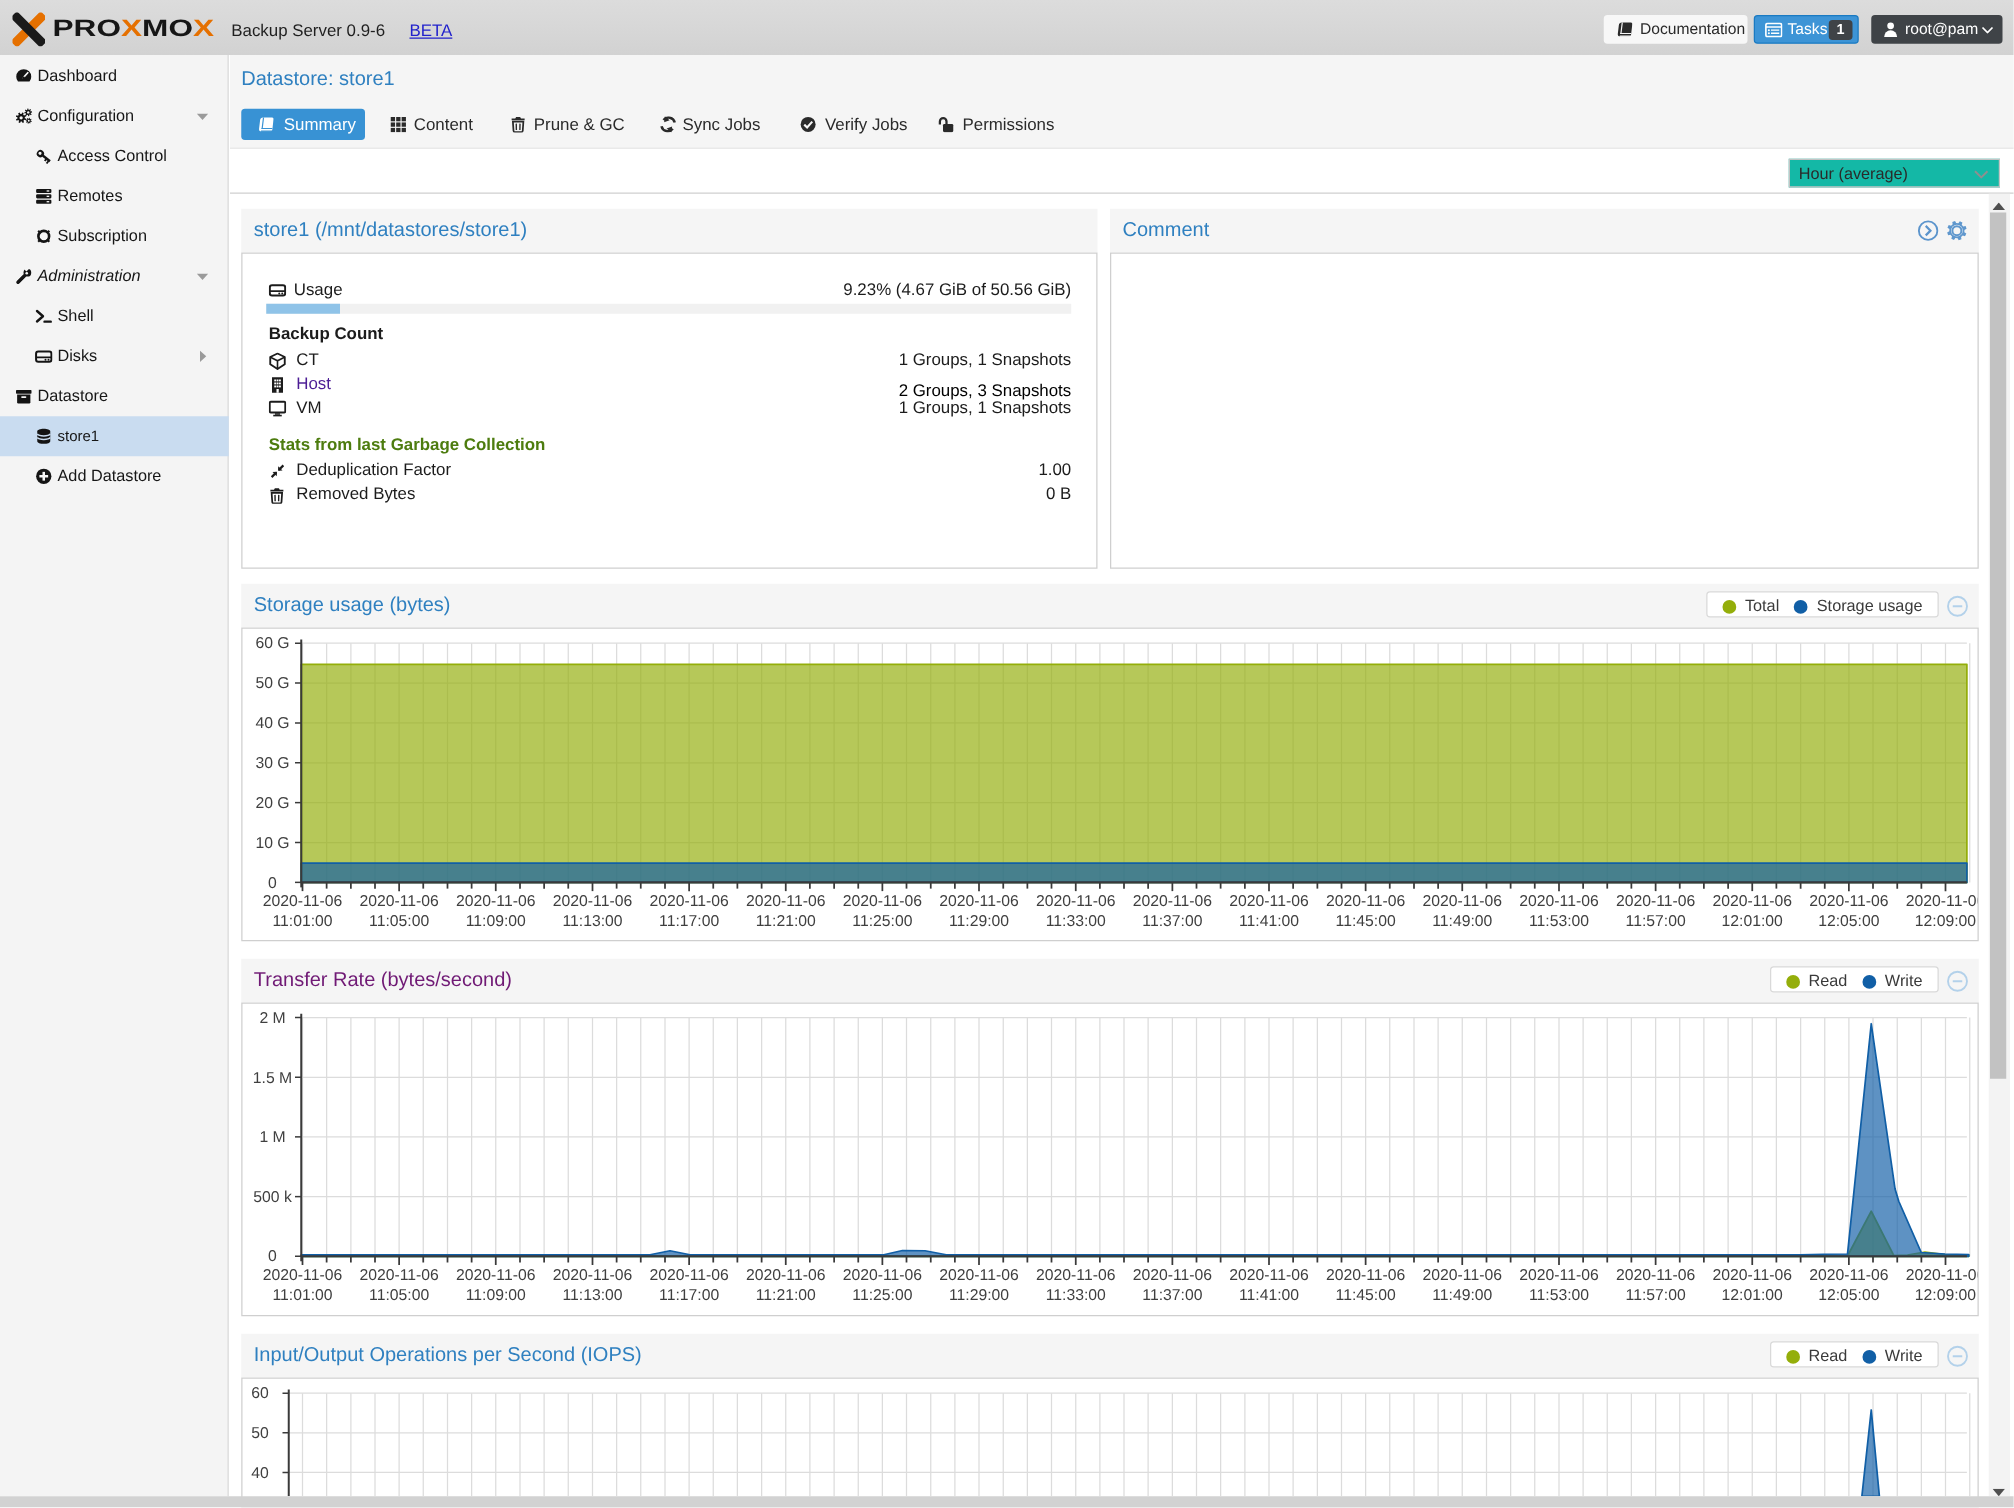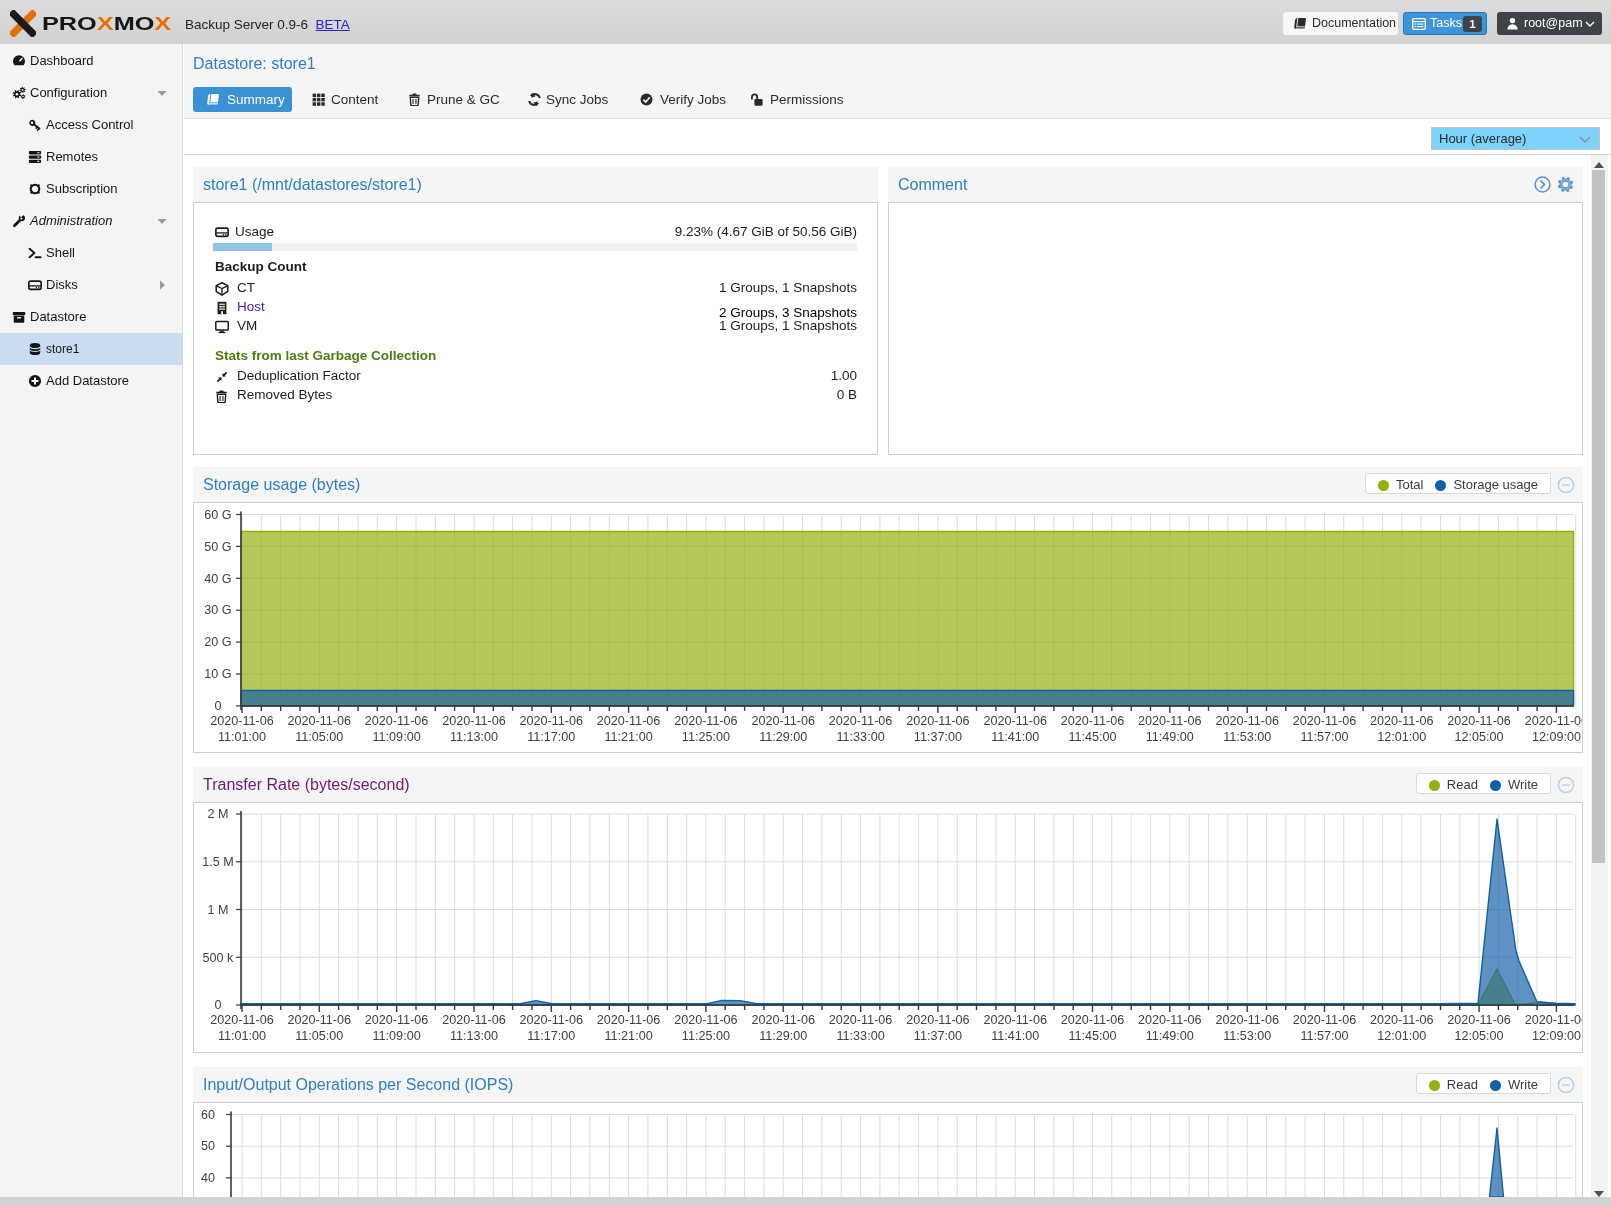--- a/index.html
+++ b/index.html
@@ -1,19 +1,19 @@
 <!DOCTYPE html>
 <html><head><meta charset="utf-8"><style>html,body{margin:0;padding:0;}body{width:1611px;height:1206px;overflow:hidden;position:relative;font-family:"Liberation Sans",sans-serif;background:#fff;-webkit-font-smoothing:antialiased;}*{box-sizing:border-box;}</style></head><body>
 <div style="position:absolute;left:0;top:0;width:1611px;height:44px;background:linear-gradient(#dcdcdc,#d2d2d2);">
     <svg width="26" height="27" viewBox="0 0 26 27" style="position:absolute;left:10px;top:10px;">
       <rect x="-4" y="9.9" width="34" height="7.4" rx="0.8" transform="rotate(-45 13 13.5)" fill="#e57000"></rect>
       <rect x="-4" y="9.9" width="34" height="7.4" rx="0.8" transform="rotate(45 13 13.5)" fill="#1a1a1a"></rect>
     </svg>
     <div style="position:absolute;left:42px;top:13px;font-size:19px;font-weight:bold;color:#161616;transform:scaleX(1.33);transform-origin:0 0;">PRO<span style="color:#e57000;">X</span>MO<span style="color:#e57000;">X</span></div>
-    <div style="position:absolute;left:185px;top:3px;height:44px;line-height:44px;font-size:13.5px;color:#1f1f1f;">Backup Server 0.9-6&nbsp; <a style="color:#2222cc;text-decoration:underline;">BETA</a></div>
+    <div style="position:absolute;left:185px;top:3px;height:44px;line-height:44px;font-size:13.5px;color:#1f1f1f;">Backup Server 0.9-6&nbsp; <a style="color:#2222cc;text-decoration:underline;margin-left:12px;">BETA</a></div>
     <div style="position:absolute;left:1283px;top:12px;width:115px;height:23px;background:#f7f7f7;border-radius:3px;">
       <svg width="13" height="13" viewBox="0 0 13 13" style="position:absolute;left:10px;top:5px;">
         <g transform="skewX(-7)" transform-origin="7 7">
           <path d="M3.7,0.9 H11 A1.3,1.3 0 0 1 12.3,2.2 V10.7 A1.3,1.3 0 0 1 11,12 H3.7 A2.1,2.1 0 0 1 1.6,9.9 V3 A2.1,2.1 0 0 1 3.7,0.9 Z" fill="#2a2a2a"></path>
           <line x1="4.1" y1="1" x2="4.1" y2="9.6" stroke="#f7f7f7" stroke-width="0.95"></line>
           <path d="M3.4,9.8 H12.2 M3.4,11.9 H12.2" stroke="#f7f7f7" stroke-width="0.9" fill="none"></path>
         </g>
       </svg>
       <div style="position:absolute;left:29px;top:0;height:23px;line-height:23px;font-size:12.5px;color:#2a2a2a;">Documentation</div>
     </div>
@@ -193,21 +193,21 @@
     <circle cx="6.5" cy="6.5" r="6" fill="#2a2a2a"></circle>
     <path d="M3.4,6.7 L5.7,9 L9.8,4.3" fill="none" stroke="#f5f5f5" stroke-width="1.7"></path>
   </svg>
 <div style="position:absolute;left:660px;top:87px;height:25px;line-height:25px;font-size:13.5px;color:#2b2b2b;">Verify Jobs</div>
 <svg width="14" height="13" viewBox="0 0 14 13" style="position:absolute;left:750px;top:93.0px;">
     <rect x="4.4" y="6.1" width="8.2" height="6.6" rx="1.1" fill="#2a2a2a"></rect>
     <path d="M1.9,6.6 V4.1 A2.65,2.65 0 0 1 7.2,4.1 V6.1" fill="none" stroke="#2a2a2a" stroke-width="1.8"></path>
   </svg>
 <div style="position:absolute;left:770px;top:87px;height:25px;line-height:25px;font-size:13.5px;color:#2b2b2b;">Permissions</div>
 <div style="position:absolute;left:184px;top:118px;width:1427px;height:37px;background:#fff;border-top:1px solid #e2e2e2;border-bottom:1px solid #d0d0d0;"></div>
-<div style="position:absolute;left:1431px;top:127px;width:169px;height:23px;background:#7dd3fc;border:1px solid #c3c3c3;">
+<div style="position:absolute;left:1431px;top:127px;width:169px;height:23px;background:#14b8a6;border:1px solid #c3c3c3;">
     <div style="position:absolute;left:7px;top:0;height:21px;line-height:21px;font-size:13px;color:#2a2a2a;">Hour (average)</div>
     <svg width="12" height="7" viewBox="0 0 12 7" style="position:absolute;right:8px;top:8px;">
       <path d="M1,1 L6,6 L11,1" fill="none" stroke="#8f8f8f" stroke-width="1.5"></path>
     </svg>
   </div>
 <div style="position:absolute;left:193px;top:167px;width:685px;height:35px;background:#f5f5f5;">
     <div style="position:absolute;left:10px;top:0;height:35px;line-height:35px;font-size:16px;color:#2f80c0;">store1 (/mnt/datastores/store1)</div>
   </div>
 <div style="position:absolute;left:193px;top:202px;width:685px;height:253px;background:#fff;border:1px solid #cfcfcf;"></div>
 <svg width="14" height="14" viewBox="0 0 14 14" style="position:absolute;left:215px;top:225.0px;">

